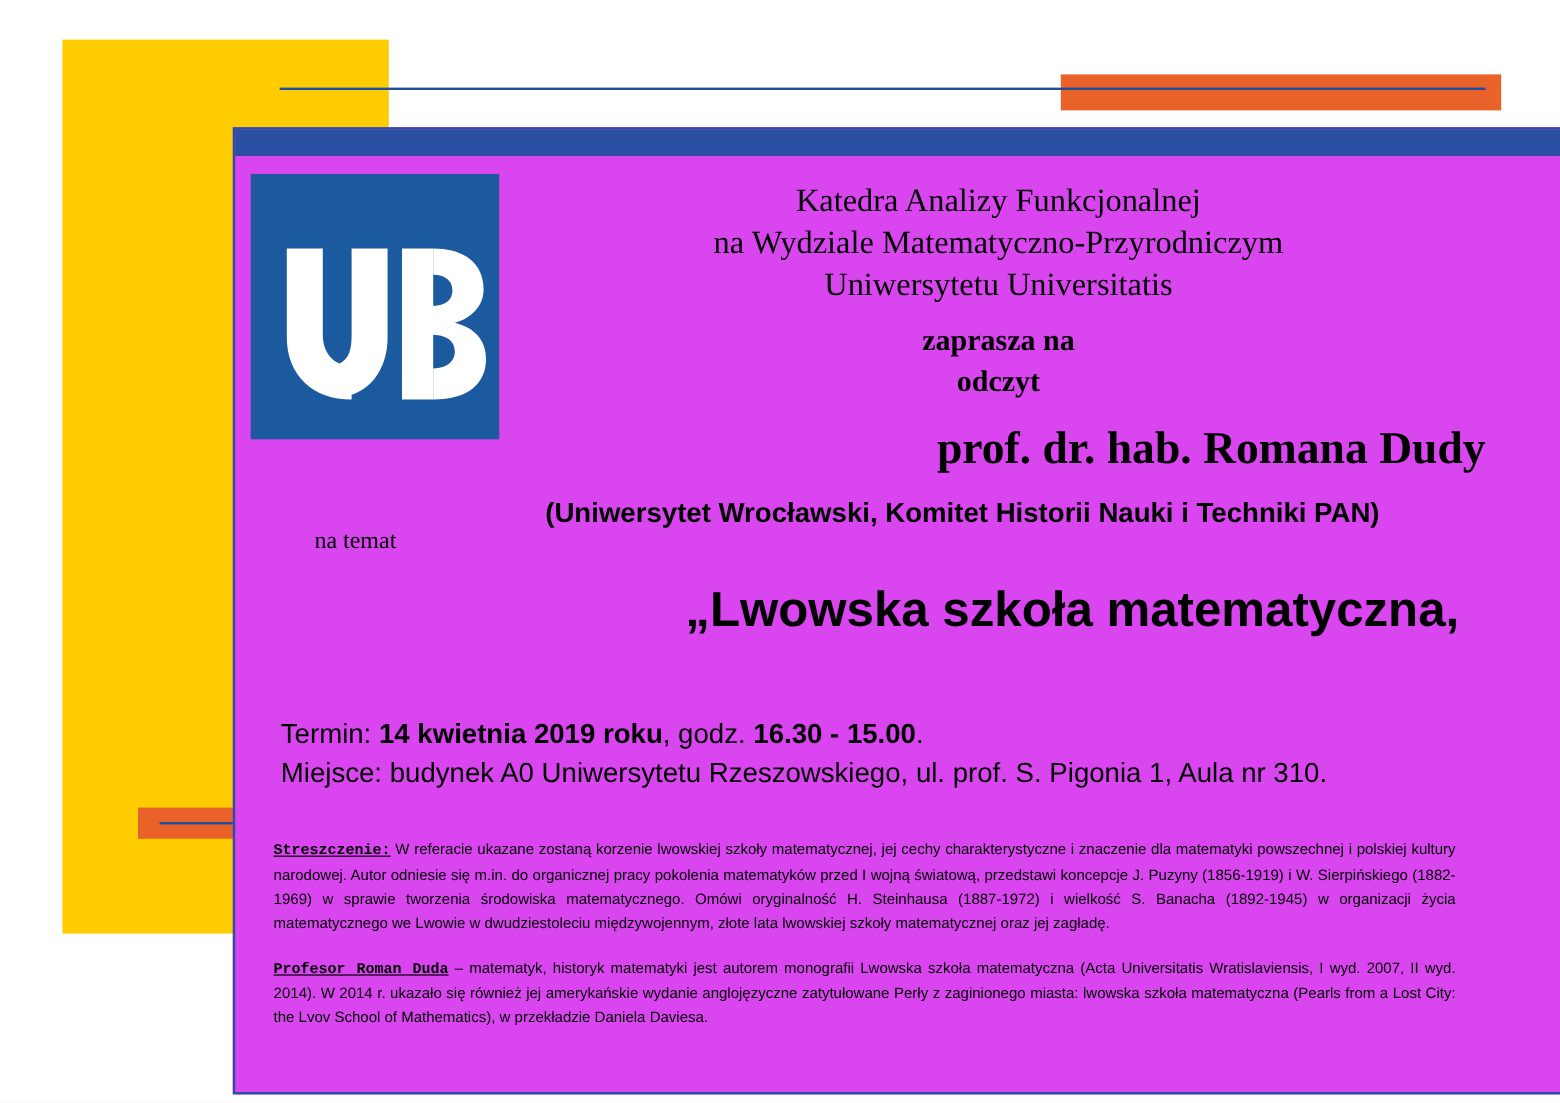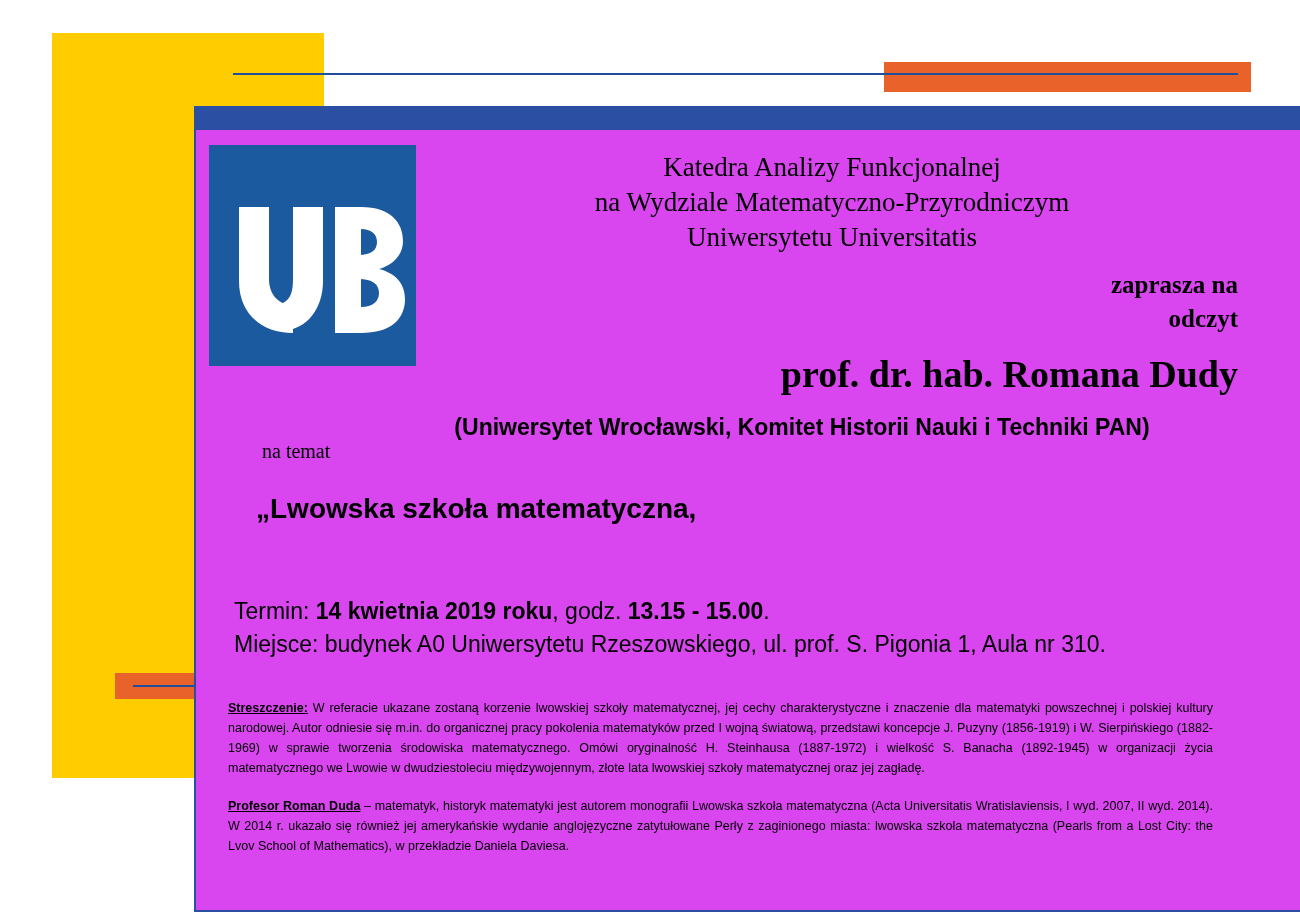--- a/index.html
+++ b/index.html
@@ -98,21 +98,21 @@
     font-family: "Liberation Serif", serif;
     font-size: 27px;
     line-height: 35px;
     color: #000;
   }
   .invites {
     position: absolute;
     left: 230px;
     top: 160px;
     width: 812px;
-    text-align: right;
+    text-align: center;
     font-family: "Liberation Serif", serif;
     font-weight: bold;
     font-size: 25px;
     line-height: 34px;
     color: #000;
   }
   .speaker {
     position: absolute;
     left: 170px;
     top: 244px;
@@ -140,24 +140,24 @@
     top: 332px;
     font-family: "Liberation Serif", serif;
     font-size: 20px;
     color: #000;
   }
   .title-main {
     position: absolute;
     left: 60px;
     top: 376px;
     width: 960px;
-    text-align: left;
-    font-family: "Liberation Sans", sans-serif;
-    font-weight: bold;
-    font-size: 28px;
+    text-align: right;
+    font-family: "Liberation Sans", sans-serif;
+    font-weight: bold;
+    font-size: 41px;
     line-height: 49px;
     color: #000;
   }
 
   
   .when-where {
     position: absolute;
     left: 38px;
     top: 487px;
     width: 990px;
@@ -177,20 +177,21 @@
     font-family: "Liberation Sans", sans-serif;
     font-size: 12.5px;
     line-height: 20px;
     text-align: justify;
     color: #000;
   }
   .abstract p { margin: 0 0 18px 0; }
   .lead {
     font-weight: bold;
     text-decoration: underline;
+    font-family: Liberation Mono, monospace;
   }
   .it { }
 </style>
 </head>
 <body>
 
 <div class="yellow-block"></div>
 <div class="orange-top"></div>
 <div class="thin-line-top"></div>
 <div class="orange-bottom"></div>
@@ -228,21 +229,21 @@
 
   <div class="on-topic">na temat</div>
   <div class="title-main">
     <div>„Lwowska szkoła matematyczna,</div>
   </div>
 
   <div class="when-where">
     <div>
       <span>Termin:</span>
       <b>14 kwietnia 2019 roku</b><span>, godz.</span>
-      <b>13.15 - 15.00</b><span>.</span>
+      <b>16.30 - 15.00</b><span>.</span>
     </div>
     <div>Miejsce: budynek A0 Uniwersytetu Rzeszowskiego, ul. prof. S. Pigonia 1, Aula nr 310.</div>
   </div>
 
   <div class="abstract">
     <p>
       <span class="lead">Streszczenie:</span><span> W referacie ukazane zostaną korzenie lwowskiej szkoły matematycznej, jej cechy charakterystyczne i znaczenie dla matematyki powszechnej i polskiej kultury narodowej. Autor odniesie się m.in. do organicznej pracy pokolenia matematyków przed I wojną światową, przedstawi koncepcje J. Puzyny (1856-1919) i W. Sierpińskiego (1882-1969) w sprawie tworzenia środowiska matematycznego. Omówi oryginalność H. Steinhausa (1887-1972) i wielkość S. Banacha (1892-1945) w organizacji życia matematycznego we Lwowie w dwudziestoleciu międzywojennym, złote lata lwowskiej szkoły matematycznej oraz jej zagładę.</span>
     </p>
     <p>
       <span class="lead">Profesor Roman Duda</span><span> – matematyk, historyk matematyki jest autorem monografii </span><span class="it">Lwowska szkoła matematyczna</span><span> (</span><span class="it">Acta Universitatis Wratislaviensis</span><span>,  I wyd. 2007, II wyd. 2014). W 2014 r. ukazało się również jej amerykańskie wydanie anglojęzyczne zatytułowane </span><span class="it">Perły z zaginionego miasta: lwowska szkoła matematyczna</span><span> (</span><span class="it">Pearls from a Lost City: the Lvov School of Mathematics</span><span>), w przekładzie Daniela Daviesa.</span>

